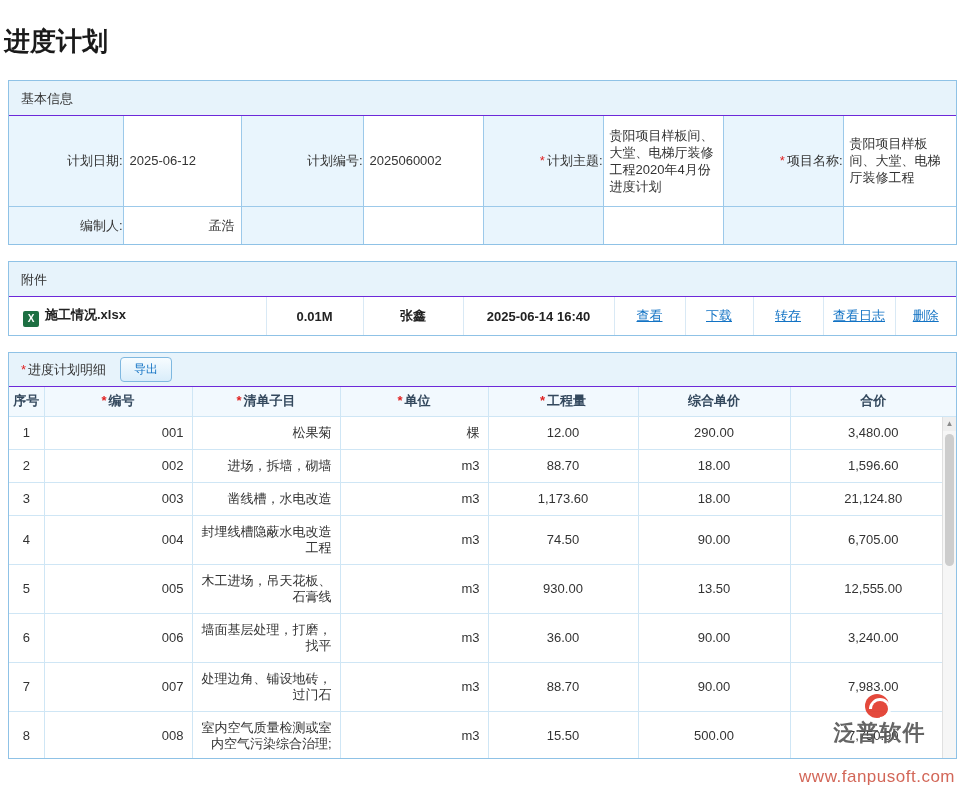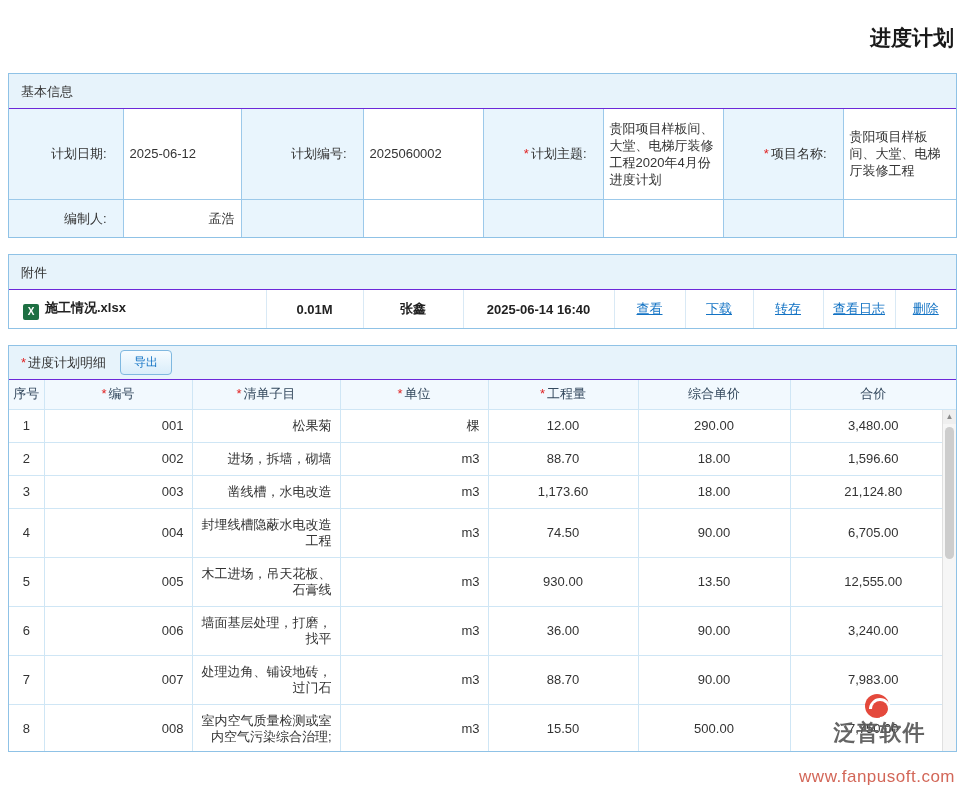--- a/index.html
+++ b/index.html
@@ -6,25 +6,25 @@
   html, body { width: 965px; height: 791px; }
   body {
     font-family: "Liberation Sans", "DejaVu Sans", sans-serif;
     background: #ffffff;
     color: #333;
     overflow: hidden;
   }
   .page { position: relative; width: 965px; height: 791px; overflow: hidden; }
 
   .page-title {
-    text-align: right;
-    font-size: 21px;
+    text-align: left;
+    font-size: 26px;
     font-weight: bold;
     color: #1a1a1a;
-    padding: 24px 11px 21px;
+    padding: 24px 4px 21px;
   }
 
   .panel {
     margin: 0 8px 16px;
     border: 1px solid #8fc2e6;
     background: #fff;
   }
   .panel-header {
     background: #e7f3fb;
     border-bottom: 1px solid #6d28d9;
@@ -39,21 +39,21 @@
     border-collapse: collapse;
     border: hidden;
     table-layout: fixed;
     width: 100%;
     font-size: 13px;
     color: #333;
   }
 
   
   .info-table td { border: 1px solid #9cc9ea; padding: 5px 6px; vertical-align: middle; line-height: 17px; }
-  .info-table td.lbl { background: #e9f5fd; text-align: right; padding-right: 16px; }
+  .info-table td.lbl { background: #e9f5fd; text-align: right; padding-right: 0; }
   .info-table td.val { background: #ffffff; text-align: left; }
   .info-table tr.r1 td { height: 90px; }
   .info-table tr.r2 td { height: 38px; text-align: right; }
 
   .req { color: #e02222; margin-right: 2px; }
 
   
   .attach-table th, .attach-table td { border: 1px solid #d9e9f5; }
   .attach-table th { height: 40px; font-weight: bold; color: #333; background: #fff; }
   .attach-table td { height: 38px; font-weight: bold; color: #222; }
@@ -78,21 +78,21 @@
     background: linear-gradient(#f7fcff, #d9edfa);
     border: 1px solid #7fb8e0;
     border-radius: 4px;
     cursor: pointer;
     font-family: inherit;
   }
   .details-table { width: 933px; }
   .details-table th, .details-table td { border: 1px solid #cfe6f5; }
   .details-table th {
     height: 29px; padding: 5px 4px;
-    background: #f2f9fe; color: #34495e; font-weight: normal;
+    background: #f2f9fe; color: #34495e; font-weight: bold;
     text-align: center;
   }
   .details-table td { padding: 8px; height: 33px; line-height: 16px; vertical-align: middle; }
   .details-table td.al { padding-left: 2px; text-align: right; }
 
   
   .scrollbar {
     position: absolute; top: 64px; right: 0; bottom: 0; width: 14px;
     background: #f6f6f6; border-left: 1px solid #e0e0e0;
   }

